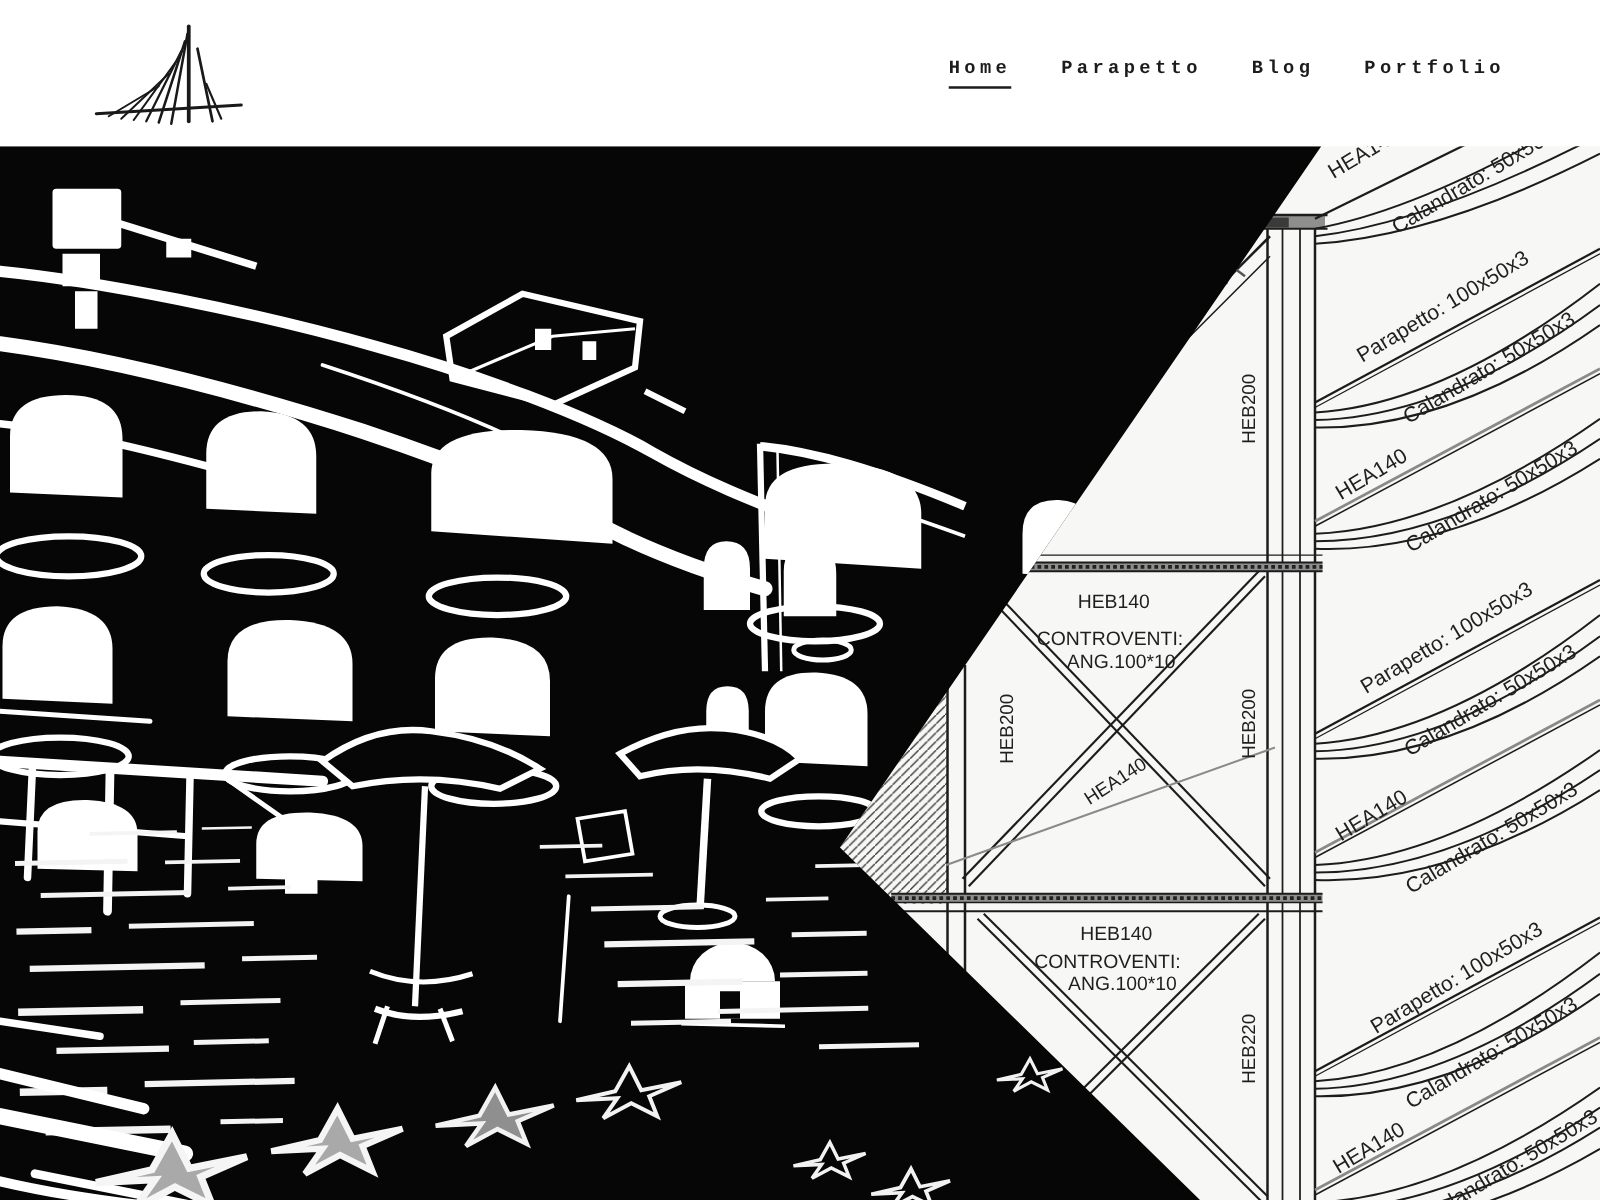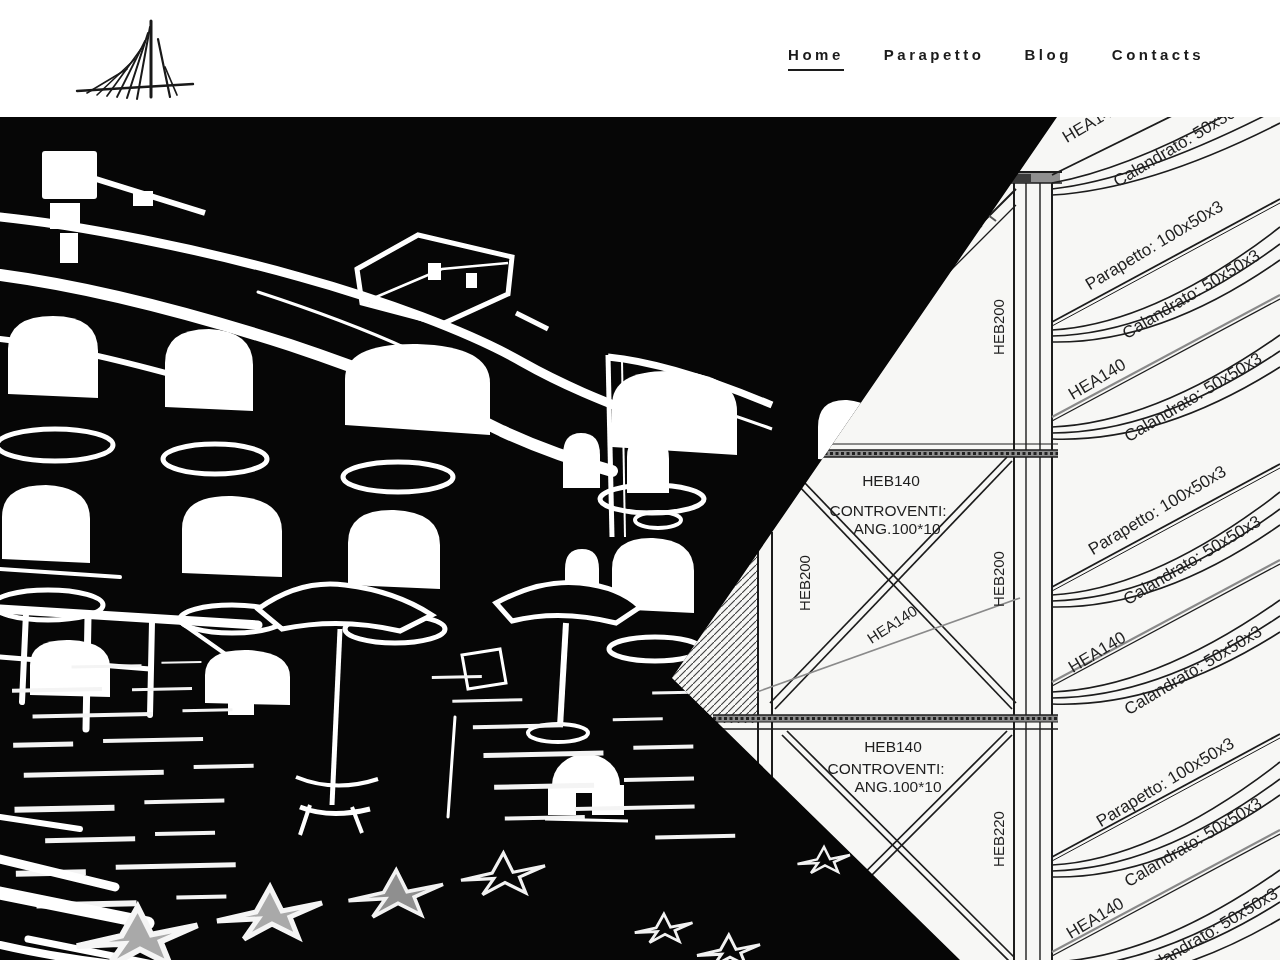--- a/index.html
+++ b/index.html
@@ -1,18 +1,18 @@
 <!DOCTYPE html>
 <html><head>
 <meta charset="utf-8">
 <style>
   html,body{margin:0;padding:0;background:#ffffff;}
   body{width:1280px;height:960px;overflow:hidden;font-family:"Liberation Sans",sans-serif;position:relative;}
   
-  .site-header{position:absolute;left:0;top:0;width:1280px;height:117px;background:#ffffff;display:flex;align-items:center;justify-content:space-between;}
+  .site-header{position:absolute;left:0;top:0;width:1280px;height:117px;background:#ffffff;display:flex;align-items:center;justify-content:space-between;font-family:Liberation Mono, monospace;}
   .logo-wrap{margin-left:75px;width:120px;height:84px;cursor:pointer;}
   .main-nav{display:flex;align-items:center;gap:40px;margin-right:76px;}
   .nav-link{font-size:15px;font-weight:bold;letter-spacing:3.5px;color:#1c1c1c;text-decoration:none;padding-bottom:6px;border-bottom:2.5px solid transparent;white-space:nowrap;cursor:pointer;}
   .nav-link.active{border-bottom-color:#1c1c1c;}
   
   .hero{position:absolute;left:0;top:117px;width:1280px;height:843px;}
   .hero svg{display:block;}
   text.dlabel{fill:#1f1f1f;font-family:"Liberation Sans",sans-serif;}
 </style>
 </head>
@@ -32,21 +32,21 @@
         <line x1="62" y1="82" x2="75" y2="10" stroke-width="2"></line>
         <line x1="83" y1="22" x2="95" y2="80" stroke-width="2.2"></line>
         <line x1="90" y1="50" x2="102" y2="78" stroke-width="1.7"></line>
       </g>
     </svg>
   </div>
   <nav class="main-nav">
       <a class="nav-link active">Home</a>
       <a class="nav-link">Parapetto</a>
       <a class="nav-link">Blog</a>
-      <a class="nav-link">Contacts</a>
+      <a class="nav-link">Portfolio</a>
     </nav>
 </header>
 
 <div class="hero">
 <svg width="1280" height="843" viewBox="0 0 1280 843">
   <defs>
     <pattern id="hatch" patternUnits="userSpaceOnUse" width="7" height="7">
       <path d="M0,7 L7,0" stroke="#3c3c3c" stroke-width="1.1"></path>
     </pattern>
     <clipPath id="photoClip">

